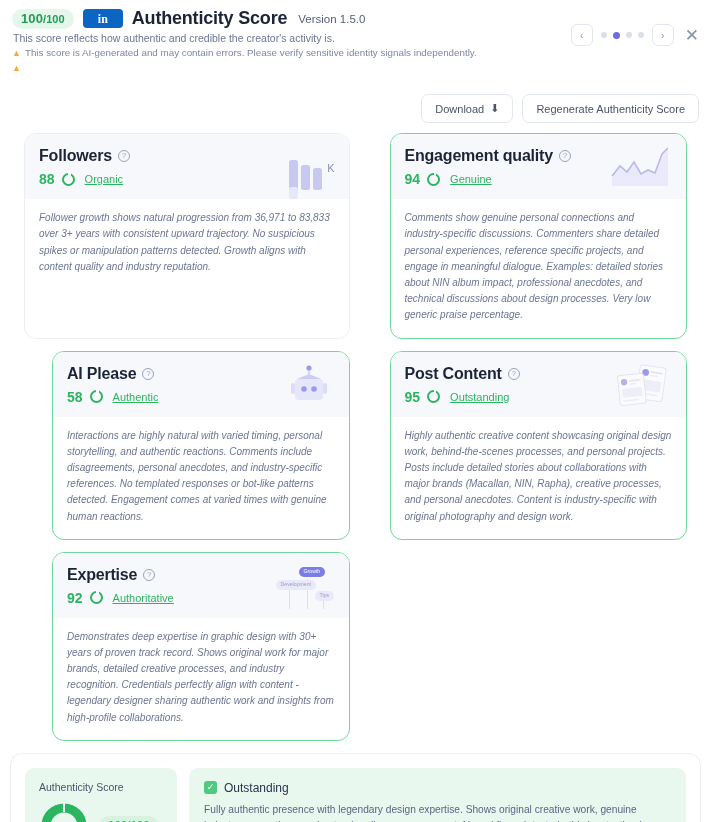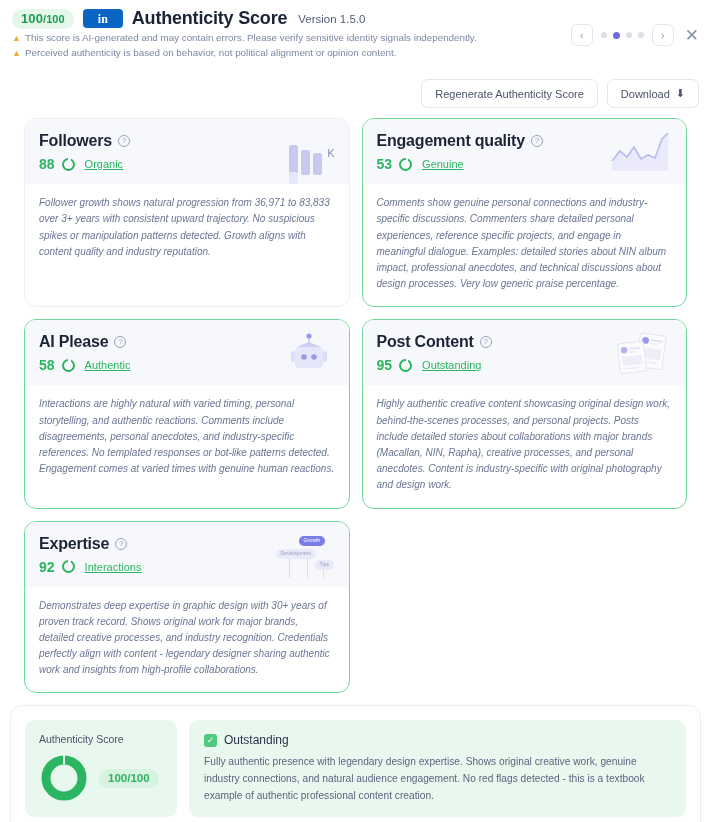--- a/index.html
+++ b/index.html
@@ -123,21 +123,21 @@
     gap: 12px;
     padding: 0 24px;
   }
   .card {
     border: 1px solid #eceef4;
     border-radius: 12px;
     background: #fff;
     overflow: hidden;
     display: flex; flex-direction: column;
   }
-  .card.good { border-color: #6fd99b; }
+  .card.good { border-color: #6fd99b; margin-left: 28px; }
   .card-head {
     background: #f7f8fb;
     padding: 13px 14px 12px 14px;
     position: relative;
     min-height: 64px;
   }
   .card-title-row { display: flex; align-items: center; gap: 6px; }
   .card-title {
     font-size: 16px; font-weight: 700; color: #1b2437; letter-spacing: -.2px;
   }
@@ -262,52 +262,52 @@
 
 <div class="header">
   <div class="header-top">
     <div class="score-badge">
       <span>100</span><span class="denom">/100</span>
     </div>
     <div class="li-logo">in</div>
     <div class="header-title">Authenticity Score</div>
     <div class="header-version">Version 1.5.0</div>
   </div>
+  <div class="header-sub">This score reflects how authentic and credible the creator's activity is.</div>
 
   <div class="warn-row">
     <span class="warn-icon">▲</span>
     <span>This score is AI-generated and may contain errors. Please verify sensitive identity signals independently.</span>
   </div>
   <div class="warn-row">
     <span class="warn-icon">▲</span>
-    <span>Perceived authenticity is based on behavior, not political alignment or opinion content.</span>
   </div>
 
   <div class="nav-cluster">
     <div class="nav-pager">
       <div class="nav-btn">‹</div>
       <div class="dots">
         <span class="dot"></span>
         <span class="dot active"></span>
         <span class="dot"></span>
         <span class="dot"></span>
       </div>
       <div class="nav-btn">›</div>
     </div>
     <div class="close-btn">✕</div>
   </div>
 </div>
 
 <div class="action-bar">
   <button class="btn">
-    <span>Regenerate Authenticity Score</span>
+    <span>Download</span>
+    <span class="dl-icon">⬇</span>
   </button>
   <button class="btn">
-    <span>Download</span>
-    <span class="dl-icon">⬇</span>
+    <span>Regenerate Authenticity Score</span>
   </button>
 </div>
 
 <div class="grid">
 
   <div class="card">
     <div class="card-head">
       <div class="card-title-row">
         <span class="card-title">Followers</span>
         <span class="help-icon">?</span>
@@ -330,21 +330,21 @@
     <div class="card-body">Follower growth shows natural progression from 36,971 to 83,833 over 3+ years with consistent upward trajectory. No suspicious spikes or manipulation patterns detected. Growth aligns with content quality and industry reputation.</div>
   </div>
 
   <div class="card good">
     <div class="card-head">
       <div class="card-title-row">
         <span class="card-title">Engagement quality</span>
         <span class="help-icon">?</span>
       </div>
       <div class="card-score-row">
-        <span class="score-num">53</span>
+        <span class="score-num">94</span>
         <span class="ring"></span>
         <span class="score-label">Genuine</span>
       </div>
       <div class="illus">
         <svg class="linechart" viewBox="0 0 62 42">
           <path d="M2,30 L10,20 L17,26 L24,16 L31,28 L38,24 L45,27 L52,8 L58,2 L58,40 L2,40 Z" fill="#eaeafb"></path>
           <polyline points="2,30 10,20 17,26 24,16 31,28 38,24 45,27 52,8 58,2" fill="none" stroke="#b9b9ee" stroke-width="1.6"></polyline>
         </svg>
       </div>
     </div>
@@ -415,21 +415,21 @@
 
   <div class="card good">
     <div class="card-head">
       <div class="card-title-row">
         <span class="card-title">Expertise</span>
         <span class="help-icon">?</span>
       </div>
       <div class="card-score-row">
         <span class="score-num">92</span>
         <span class="ring"></span>
-        <span class="score-label">Interactions</span>
+        <span class="score-label">Authoritative</span>
       </div>
       <div class="illus">
         <div class="expertise-ill">
           <span class="stalk" style="left:16px; top:22px; height:22px;"></span>
           <span class="stalk" style="left:34px; top:14px; height:30px;"></span>
           <span class="stalk" style="left:50px; top:30px; height:14px;"></span>
           <span class="pill solid" style="left:26px; top:2px;">Growth</span>
           <span class="pill soft" style="left:3px; top:15px;">Development</span>
           <span class="pill soft" style="left:42px; top:26px;">Tips</span>
         </div>

